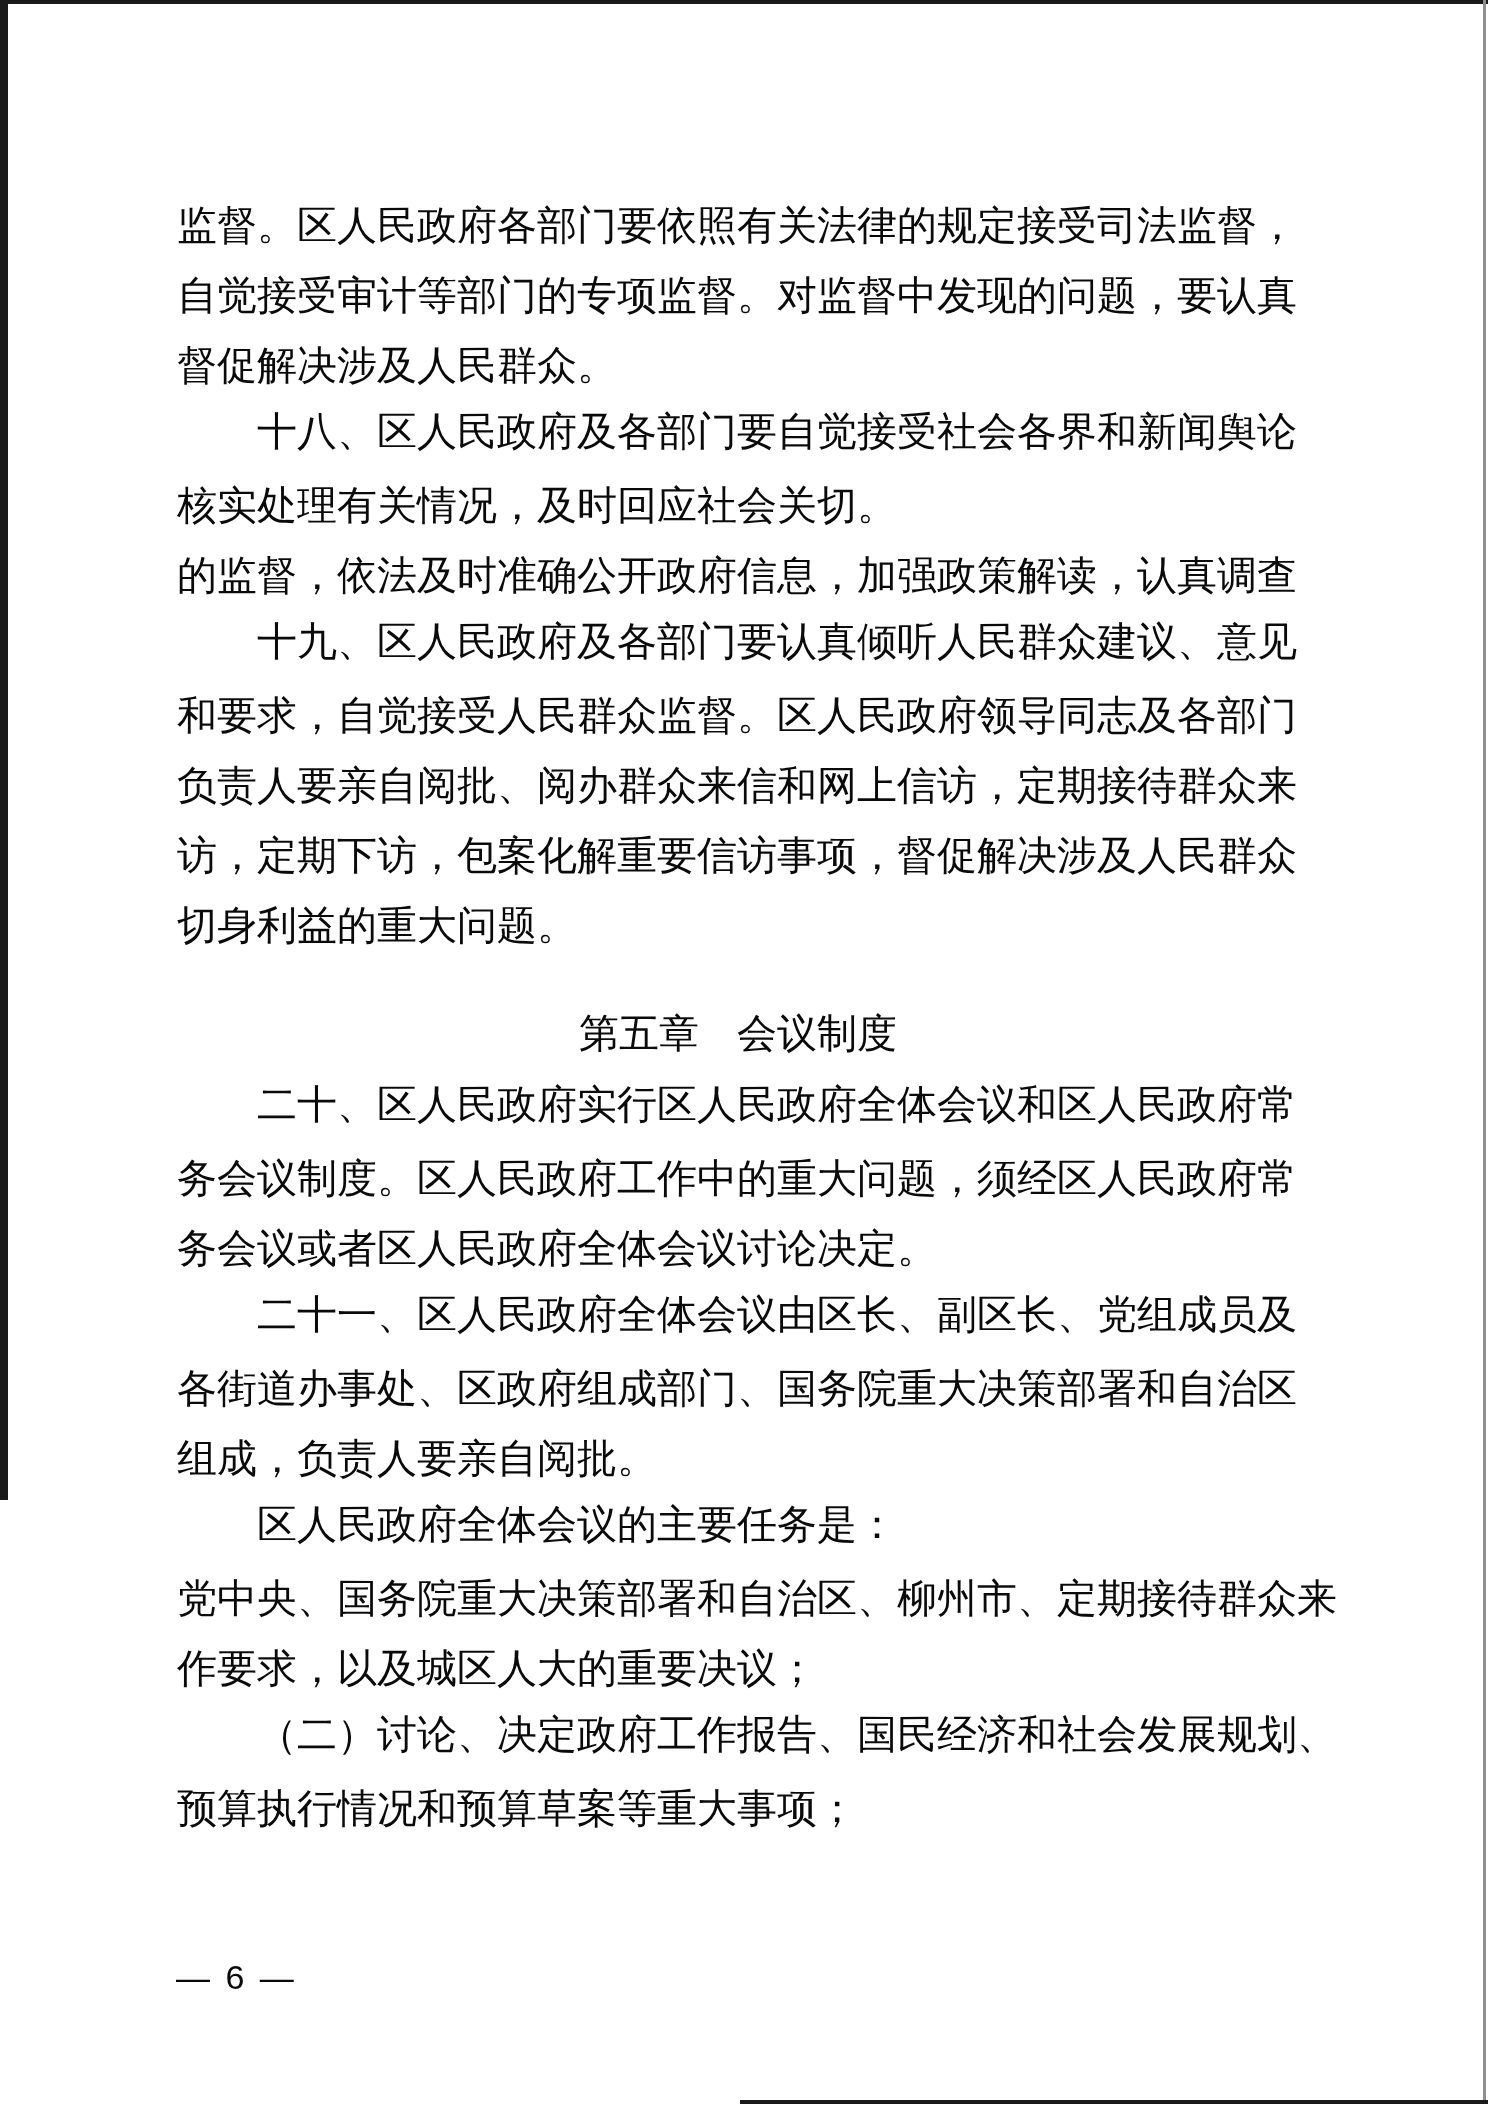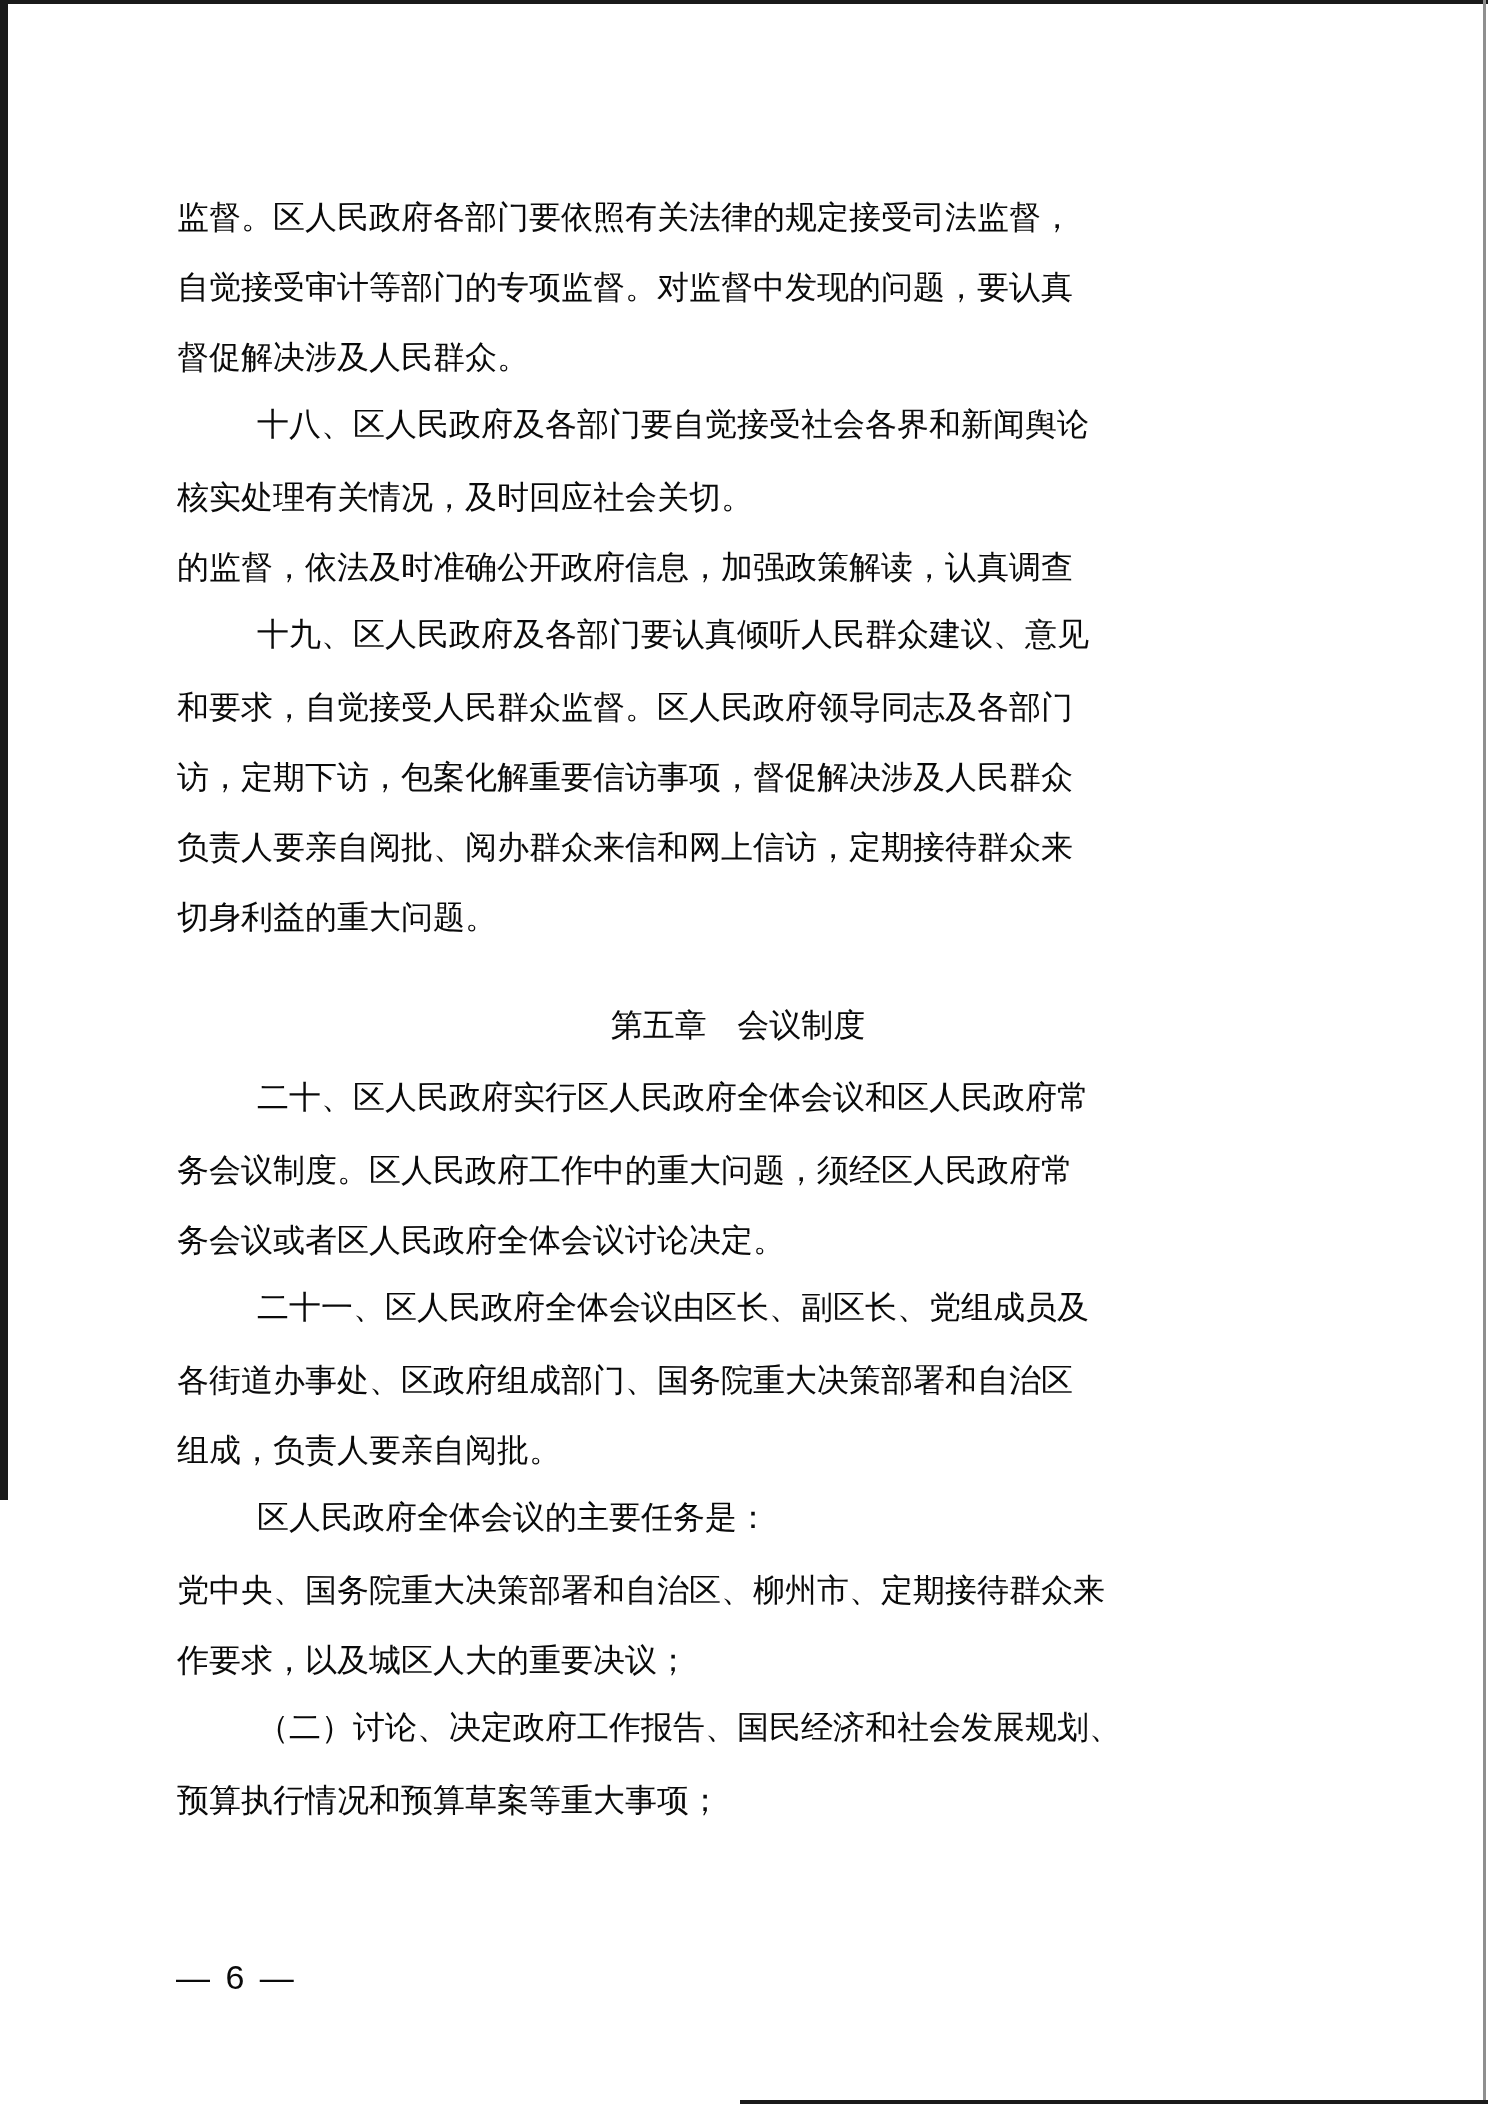--- a/index.html
+++ b/index.html
@@ -29,23 +29,23 @@
     background: #8f8f8f;
   }
   .edge-bottom {
     position: absolute; left: 740px; bottom: 0; width: 748px; height: 4px;
     background: #1a1a1a;
   }
   
   .content {
     position: absolute;
     left: 177px;
-    top: 182px;
+    top: 190px;
     width: 1122px;
-    font-size: 32px;
+    font-size: 40px;
     line-height: 70px;
     letter-spacing: 0px;
     color: #0a0a0a;
   }
   .doc-line {
     height: 70px;
     white-space: nowrap;
   }
   .doc-line.indent {
     text-indent: 80px;
@@ -82,22 +82,22 @@
 <div class="content">
   <div id="lines-before">
       <div class="doc-line">监督。区人民政府各部门要依照有关法律的规定接受司法监督，</div>
       <div class="doc-line">自觉接受审计等部门的专项监督。对监督中发现的问题，要认真</div>
       <div class="doc-line">督促解决涉及人民群众。</div>
       <div class="doc-line indent">十八、区人民政府及各部门要自觉接受社会各界和新闻舆论</div>
       <div class="doc-line">核实处理有关情况，及时回应社会关切。</div>
       <div class="doc-line">的监督，依法及时准确公开政府信息，加强政策解读，认真调查</div>
       <div class="doc-line indent">十九、区人民政府及各部门要认真倾听人民群众建议、意见</div>
       <div class="doc-line">和要求，自觉接受人民群众监督。区人民政府领导同志及各部门</div>
+      <div class="doc-line">负责人要亲自阅批、阅办群众来信和网上信访，定期接待群众来</div>
       <div class="doc-line">访，定期下访，包案化解重要信访事项，督促解决涉及人民群众</div>
-      <div class="doc-line">负责人要亲自阅批、阅办群众来信和网上信访，定期接待群众来</div>
       <div class="doc-line">切身利益的重大问题。</div>
     </div>
   <div class="chapter-heading">
     <span>第五章</span><span class="chapter-title">会议制度</span>
   </div>
   <div id="lines-after">
       <div class="doc-line indent">二十、区人民政府实行区人民政府全体会议和区人民政府常</div>
       <div class="doc-line">务会议制度。区人民政府工作中的重大问题，须经区人民政府常</div>
       <div class="doc-line">务会议或者区人民政府全体会议讨论决定。</div>
       <div class="doc-line indent">二十一、区人民政府全体会议由区长、副区长、党组成员及</div>

